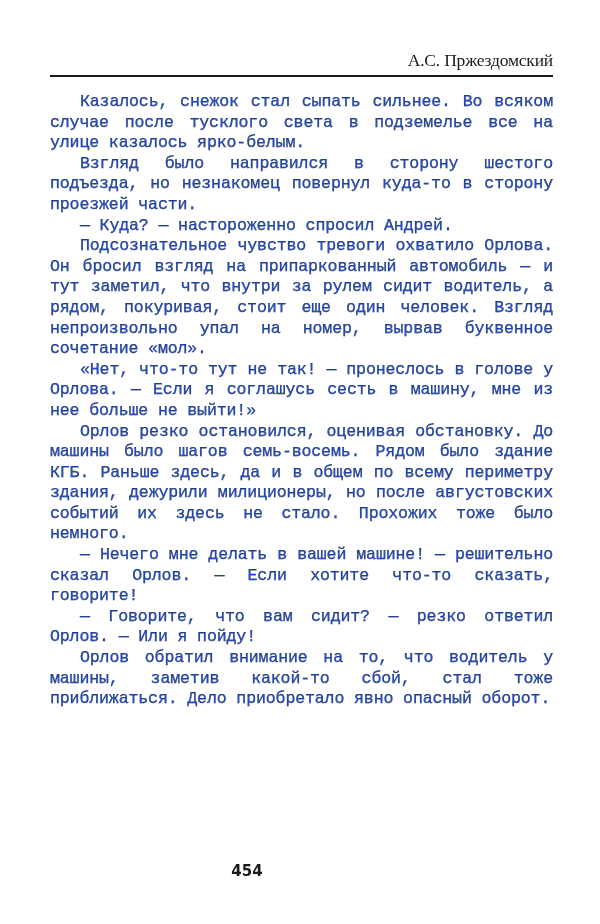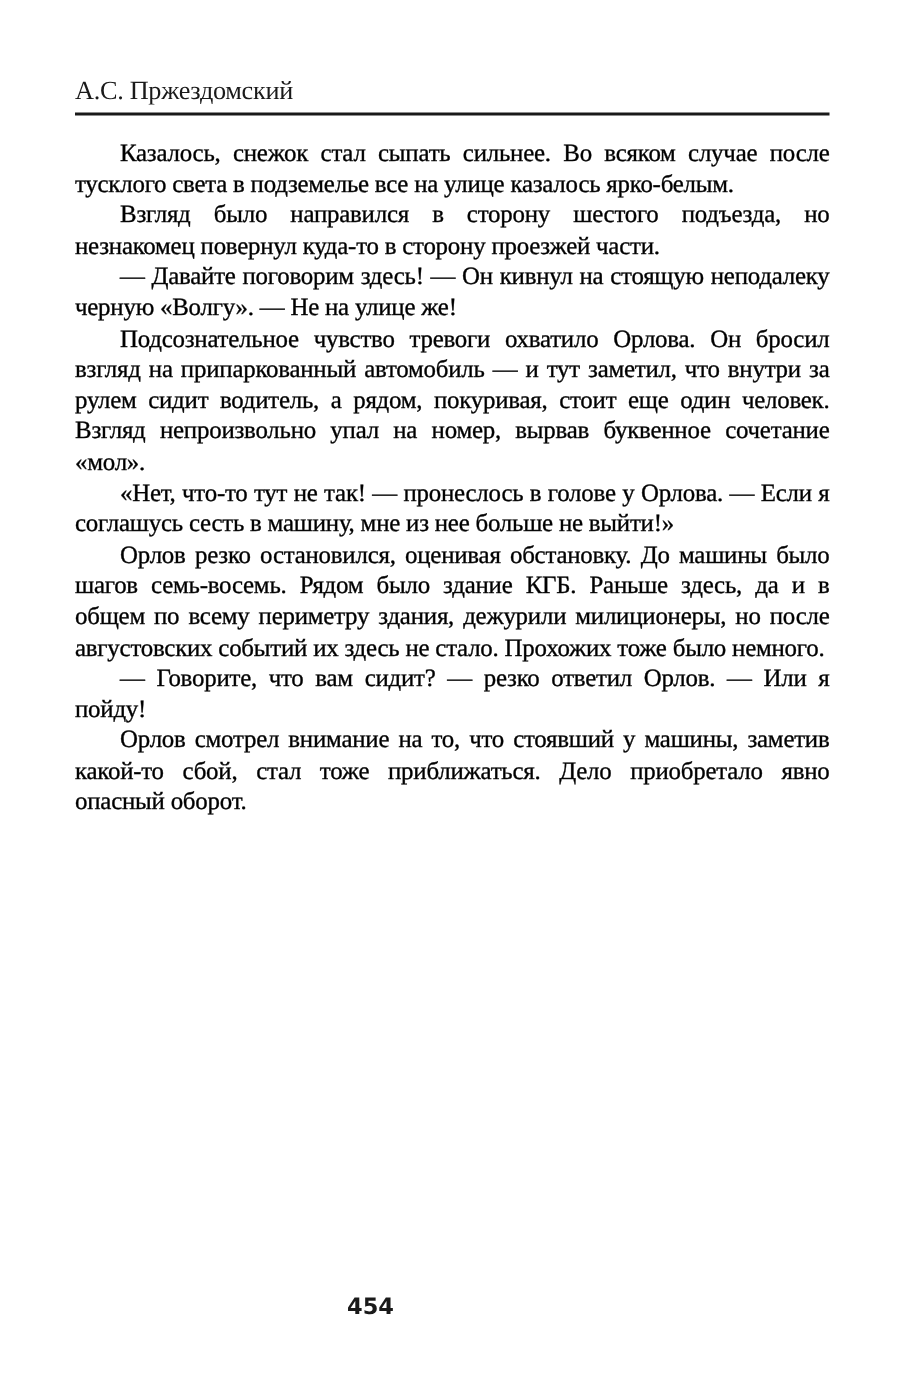--- a/index.html
+++ b/index.html
@@ -1,52 +1,53 @@
 <!DOCTYPE html>
 <html><head>
 <meta charset="utf-8">
 <style>
   html, body { margin: 0; padding: 0; background: #ffffff; }
   body { width: 600px; height: 924px; position: relative; overflow: hidden; }
   .page { position: absolute; left: 0; top: 0; width: 600px; height: 924px; background: #ffffff; }
   .running-head {
     position: absolute; left: 50px; top: 50px; width: 503px;
-    text-align: left;
+    text-align: right;
     font-family: "Liberation Serif", serif; font-size: 17.5px; color: #1a1a1a;
     letter-spacing: -0.2px;
   }
   .rule {
     position: absolute; left: 50px; top: 75px; width: 503px; height: 0;
     border-top: 2px solid #1a1a1a;
   }
   .body-text {
     position: absolute; left: 50px; top: 92px; width: 503px;
-    font-family: Liberation Serif, serif; font-size: 16.6px; line-height: 20.6px;
-    color: #000000; text-align: justify;
+    font-family: Liberation Mono, monospace; font-size: 16.6px; line-height: 20.6px;
+    color: #1d4ed8; text-align: justify;
     -webkit-text-stroke: 0.25px #111;
     letter-spacing: -0.15px;
   }
   .body-text p { margin: 0; text-indent: 30px; }
   .page-number {
     position: absolute; left: 0; top: 862px; width: 494px; text-align: center;
     font-family: "DejaVu Sans", sans-serif; font-weight: bold; font-size: 15px; color: #1a1a1a;
   }
 </style>
 </head>
 <body>
 
 <div class="page">
   <div class="running-head">А.С. Пржездомский</div>
   <div class="rule"></div>
 
   <div class="body-text">
     <p>Казалось, снежок стал сыпать сильнее. Во всяком случае после тусклого света в подземелье все на улице казалось ярко-белым.</p>
     <p>Взгляд было направился в сторону шестого подъезда, но незнакомец повернул куда-то в сторону проезжей части.</p>
-    <p>— Давайте поговорим здесь! — Он кивнул на стоящую неподалеку черную «Волгу». — Не на улице же!</p>
+    <p>— Куда? — настороженно спросил Андрей.</p>
     <p>Подсознательное чувство тревоги охватило Орлова. Он бросил взгляд на припаркованный автомобиль —  и тут заметил, что внутри за рулем сидит водитель, а рядом, покуривая, стоит еще один человек. Взгляд непроизвольно упал на номер, вырвав буквенное сочетание «мол».</p>
     <p>«Нет, что-то тут не так! — пронеслось в голове у Орлова. — Если я соглашусь сесть в машину, мне из нее больше не выйти!»</p>
     <p>Орлов резко остановился, оценивая обстановку. До машины было шагов семь-восемь. Рядом было здание КГБ. Раньше здесь, да и в общем по всему периметру здания, дежурили милиционеры, но после августовских событий их здесь не стало. Прохожих тоже было немного.</p>
+    <p>— Нечего мне делать в вашей машине! — решительно сказал Орлов. — Если хотите что-то сказать, говорите!</p>
     <p>— Говорите, что вам сидит? — резко ответил Орлов. — Или я пойду!</p>
-    <p>Орлов смотрел внимание на то, что стоявший у машины, заметив какой-то сбой, стал тоже приближаться. Дело приобретало явно опасный оборот.</p>
+    <p>Орлов обратил внимание на то, что водитель у машины, заметив какой-то сбой, стал тоже приближаться. Дело приобретало явно опасный оборот.</p>
   </div>
 
   <div class="page-number">454</div>
 </div>
 
 </body></html>

